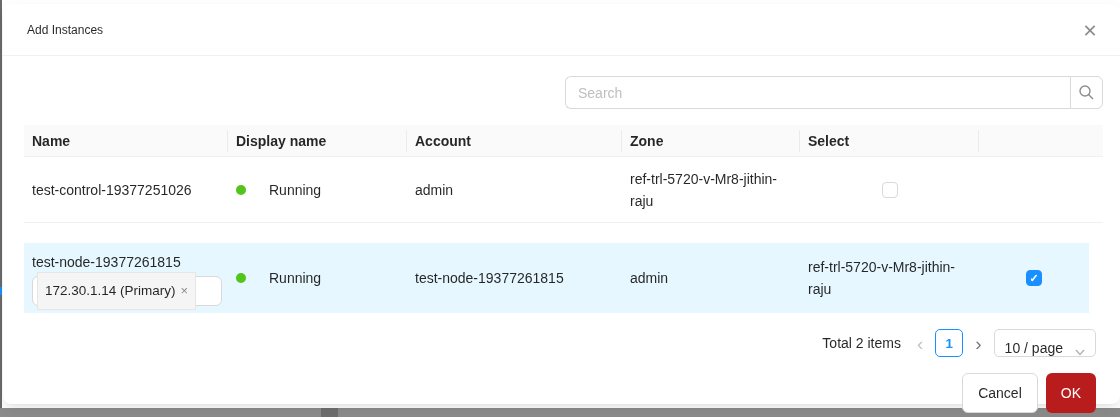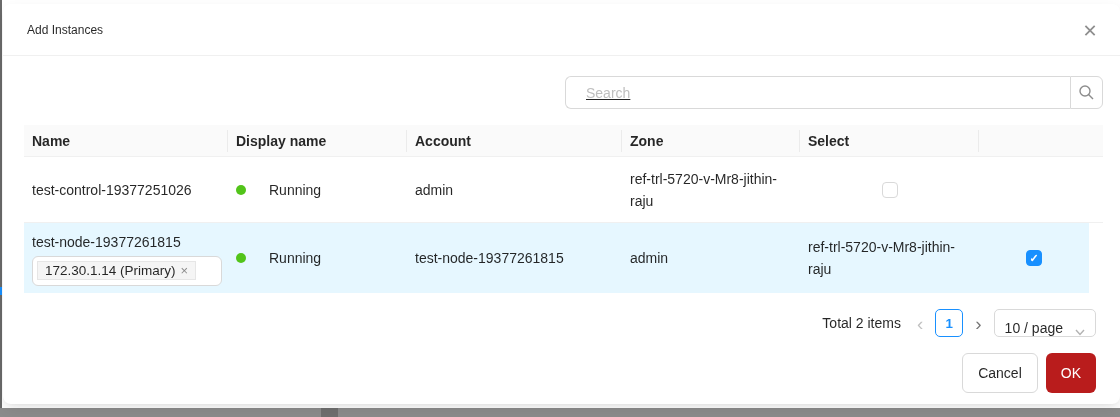--- a/index.html
+++ b/index.html
@@ -36,24 +36,23 @@
   .modal-body { padding:20px 0 0 21px; }
   .body-content { width:1079px; }
 
   
   .search-row { display:flex; justify-content:flex-end; margin-bottom:16px; }
   .search-group { display:flex; width:538px; height:33px; }
   .search-input {
     flex:1; min-width:0;
     border:1px solid #d9d9d9; border-right:none;
     border-radius:6px 0 0 6px;
-    padding:0 20px; font-size:14px; outline:none;
+    padding:0 12px; font-size:14px; outline:none;
     font-family:"Liberation Sans", sans-serif;
     color:rgba(0,0,0,.85);
-    text-decoration:underline;
   }
   .search-input::placeholder { color:#bfbfbf; }
   .search-btn {
     width:33px; border:1px solid #d9d9d9; border-radius:0 6px 6px 0;
     background:#fff; display:flex; align-items:center; justify-content:center; cursor:pointer;
   }
 
   
   .tbl { width:1079px; }
   .t-header, .t-row { display:grid; grid-template-columns:204px 179px 215px 178px 179px 110px 14px; }
@@ -62,40 +61,40 @@
     padding:0 8px; display:flex; align-items:center;
     font-weight:600; font-size:14px; color:rgba(0,0,0,.85);
     position:relative;
   }
   .th:not(:last-child)::after {
     content:""; position:absolute; right:0; top:50%; transform:translateY(-50%);
     width:1px; height:22px; background:rgba(0,0,0,.06);
   }
   .th.gutter-h::after { display:none; }
   .t-row.r1 { height:66px; border-bottom:1px solid #f0f0f0; }
-  .t-row.r2 { height:70px; }
+  .t-row.r2 { height:70px;margin-top:20px; }
   .t-row.r2 .td { background:#e6f7ff; }
   .t-row.r2 .td.gutter { background:#fff; }
   .td { padding:8px; display:flex; align-items:center; line-height:22px; font-size:14px; }
   .td.gutter { padding:0; background:#fff; }
   .pre { white-space:pre-line; }
 
   .state-wrap { display:flex; align-items:center; gap:23px; }
   .dot { width:10px; height:10px; border-radius:50%; flex:0 0 auto; }
 
   .name-stack { flex-direction:column; align-items:flex-start; justify-content:center; gap:3px; padding:6px 8px; overflow:visible; }
   .nic-select {
     width:190px; height:30px; flex:0 0 auto;
     border:1px solid #d9d9d9; border-radius:6px; background:#fff;
     display:flex; align-items:center; padding:0 4px;
   }
   .nic-tag {
     display:flex; align-items:center; gap:5px;
     background:#f5f5f5; border:1px solid #e6e6e6; border-radius:0;
-    height:19px; padding:0 7px; font-size:13.5px; color:rgba(0,0,0,.85);
+    height:38px; padding:0 7px; font-size:13.5px; color:rgba(0,0,0,.85);
     white-space:nowrap;
   }
   .tag-x { color:rgba(0,0,0,.45); font-size:13px; line-height:1; cursor:pointer; }
 
   .td.sel { justify-content:center; }
   .cb {
     width:16px; height:16px; border-radius:4px;
     border:1px solid #d9d9d9; background:#fff; cursor:pointer;
     display:flex; align-items:center; justify-content:center;
   }

